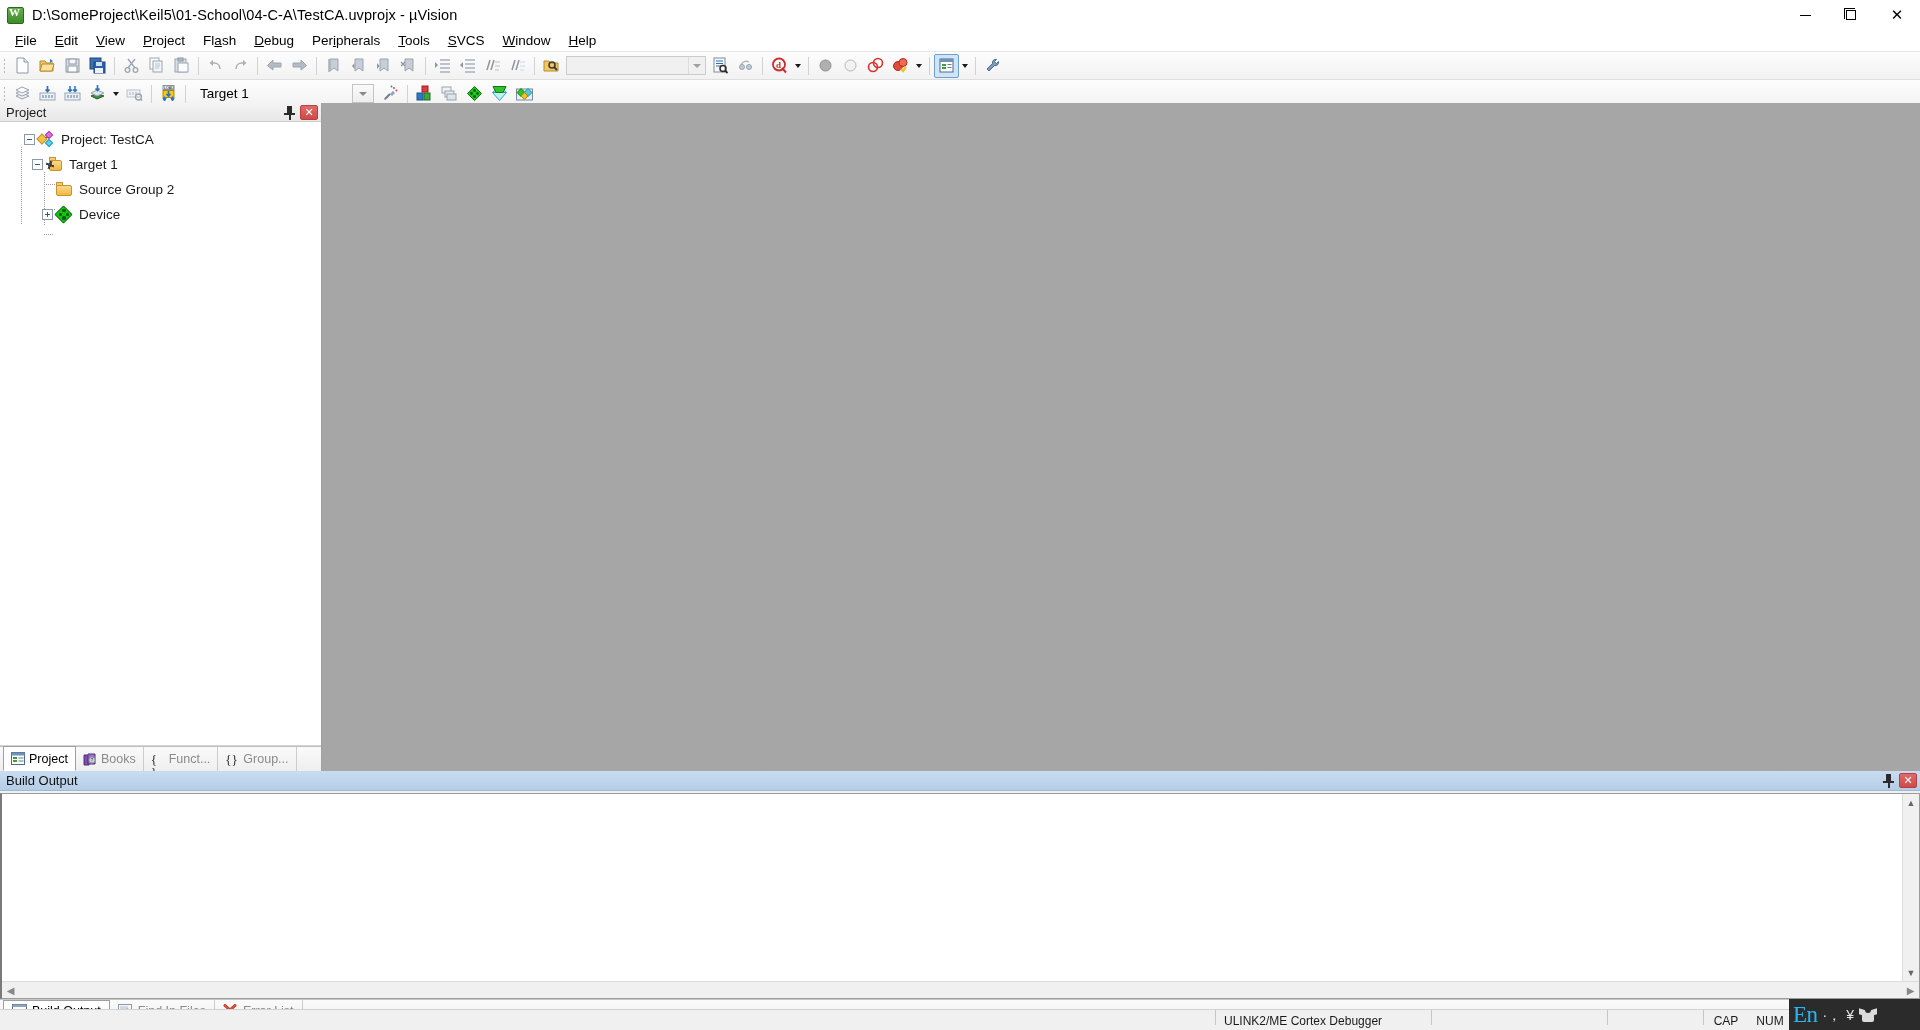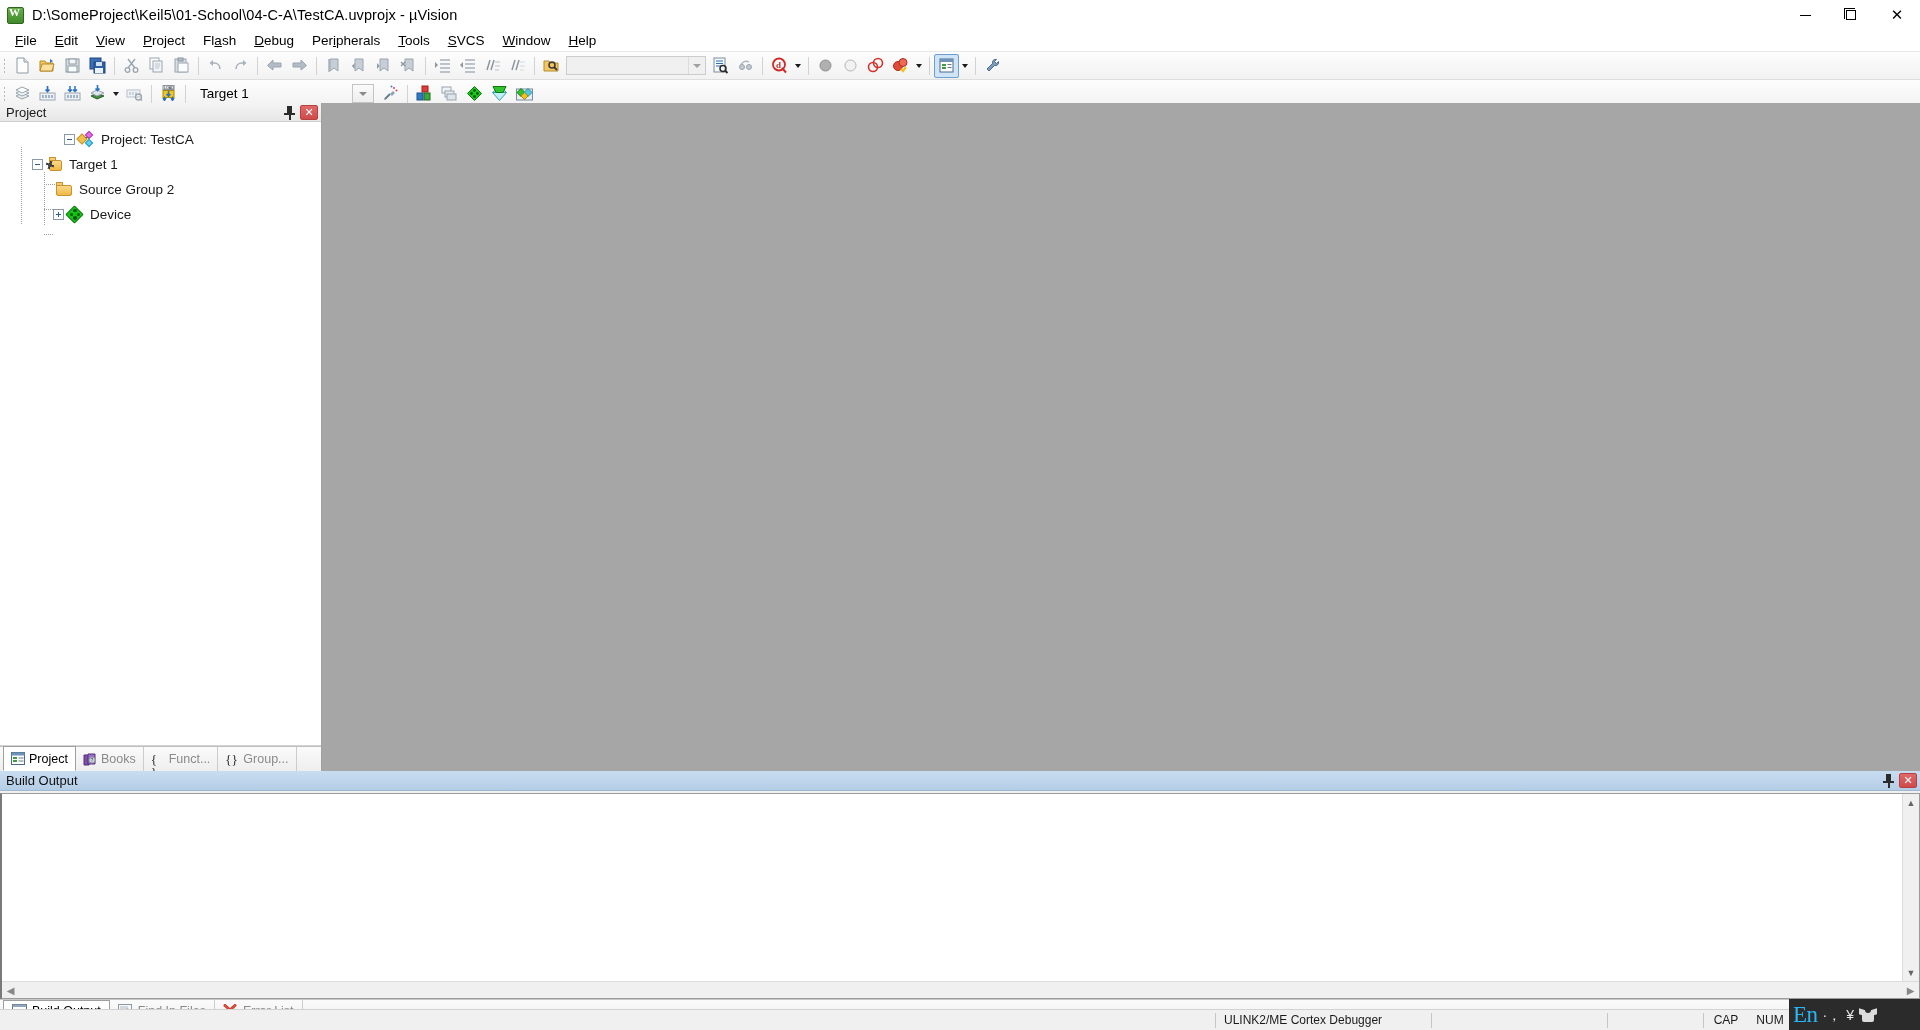--- a/index.html
+++ b/index.html
@@ -342,21 +342,21 @@
     border: 1px solid #9f9f9f; border-bottom: 1px solid #fff;
   }
   .btab .ti { width: 15px; height: 13px; position: relative; flex: none; }
 
   
   #statusbar {
     position: absolute; top: 1009px; left: 0;
     width: 1920px; height: 21px;
     background: #f0f0f0;
     border-top: 1px solid #d2d2d2;
-    display: flex; align-items: center;
+    display: flex; 
     font-size: 12px; color: #1a1a1a;
   }
   .sb-cell { height: 21px; display: flex; align-items: center; padding: 0 8px; }
   .sb-div { width: 1px; height: 15px; background: #c6c6c6; }
 
   
   #ime-bar {
     position: absolute; top: 999px; left: 1789px;
     width: 131px; height: 31px;
     background: #2b2b2b;
@@ -780,21 +780,21 @@
     </div>
 
     <div id="tree-area">
 
       <div class="tline-v" style="left:21px; top:25px; height:78px;"></div>
       <div class="tline-v" style="left:44px; top:50px; height:53px;"></div>
       <div class="tline-h" style="left:44px; top:62px; width:12px;"></div>
       <div class="tline-h" style="left:44px; top:87px; width:12px;"></div>
       <div class="tline-h" style="left:44px; top:112px; width:10px;"></div>
 
-      <div class="tree-row" style="padding-left:24px;margin-left:40px;">
+      <div class="tree-row" style="padding-left:24px;">
         <div class="expander"></div>
         <div class="tree-icon ic-project">
           <div class="dia"></div>
             <div class="dia2"></div>
             <div class="dia3"></div>
             <div class="bar"></div>
         </div>
         <span class="tree-label">Project: TestCA</span>
       </div>
 
@@ -810,21 +810,21 @@
 
       <div class="tree-row" style="padding-left:56px;">
         <div class="tree-icon">
           <div class="folder-tab"></div>
           <div class="folder-shape"></div>
         </div>
         <span class="tree-label">Source Group 2</span>
       </div>
 
 
-      <div class="tree-row" style="padding-left:53px;">
+      <div class="tree-row" style="padding-left:42px;">
         <div class="expander plus"></div>
         <div class="tree-icon ic-green-diamond">
           <div class="gd-outer"></div>
           <div class="gd-dot" style="left:6px; top:2px;"></div>
           <div class="gd-dot" style="left:2.5px; top:6px;"></div>
           <div class="gd-dot" style="left:9.5px; top:6px;"></div>
           <div class="gd-dot" style="left:6px; top:9.5px;"></div>
         </div>
         <span class="tree-label">Device</span>
       </div>

